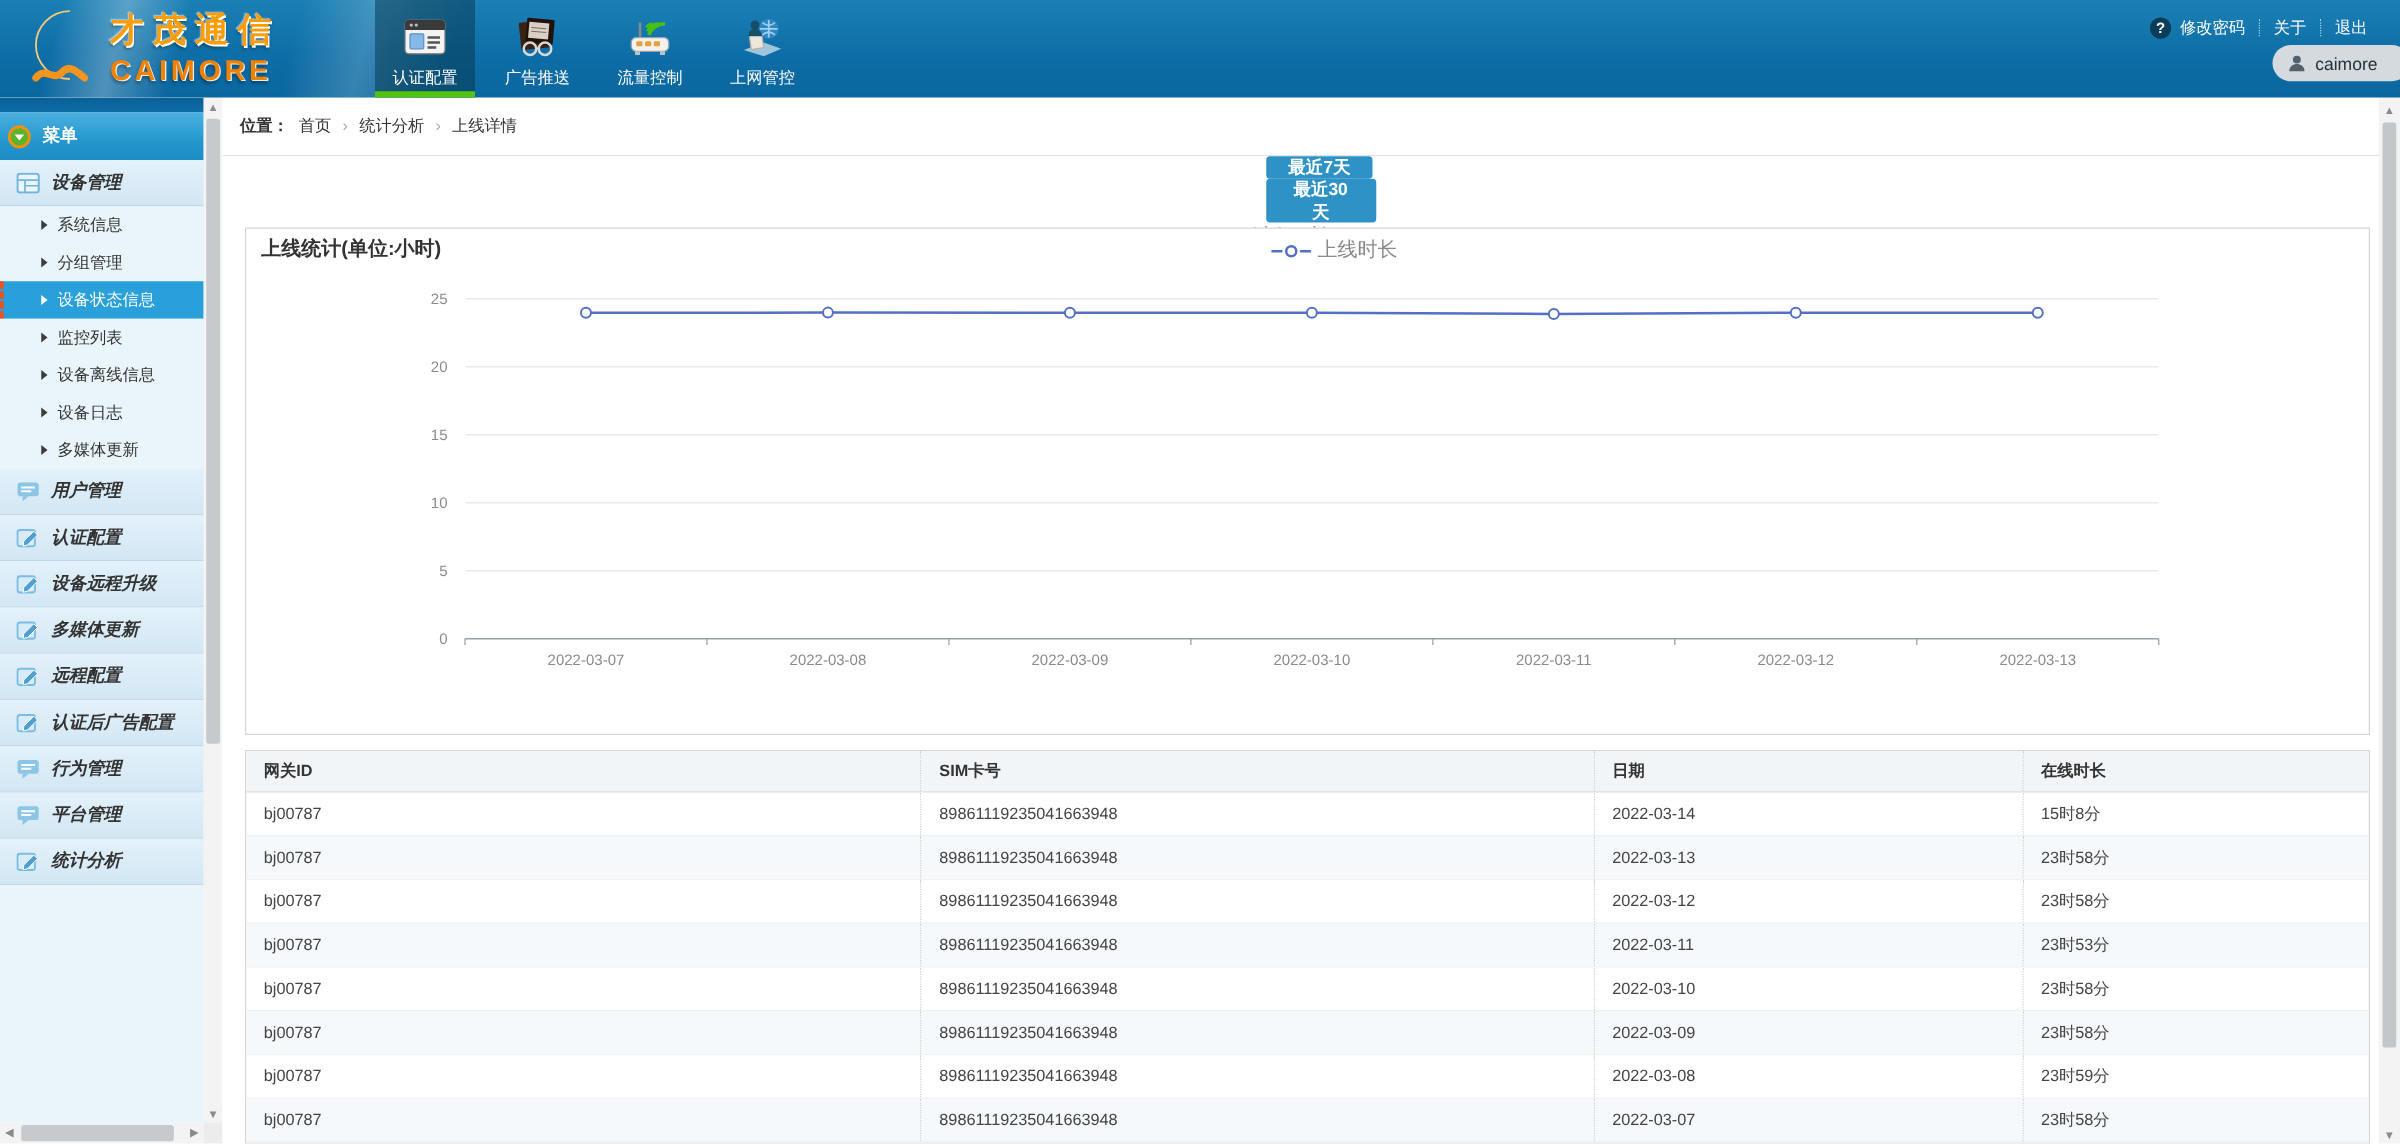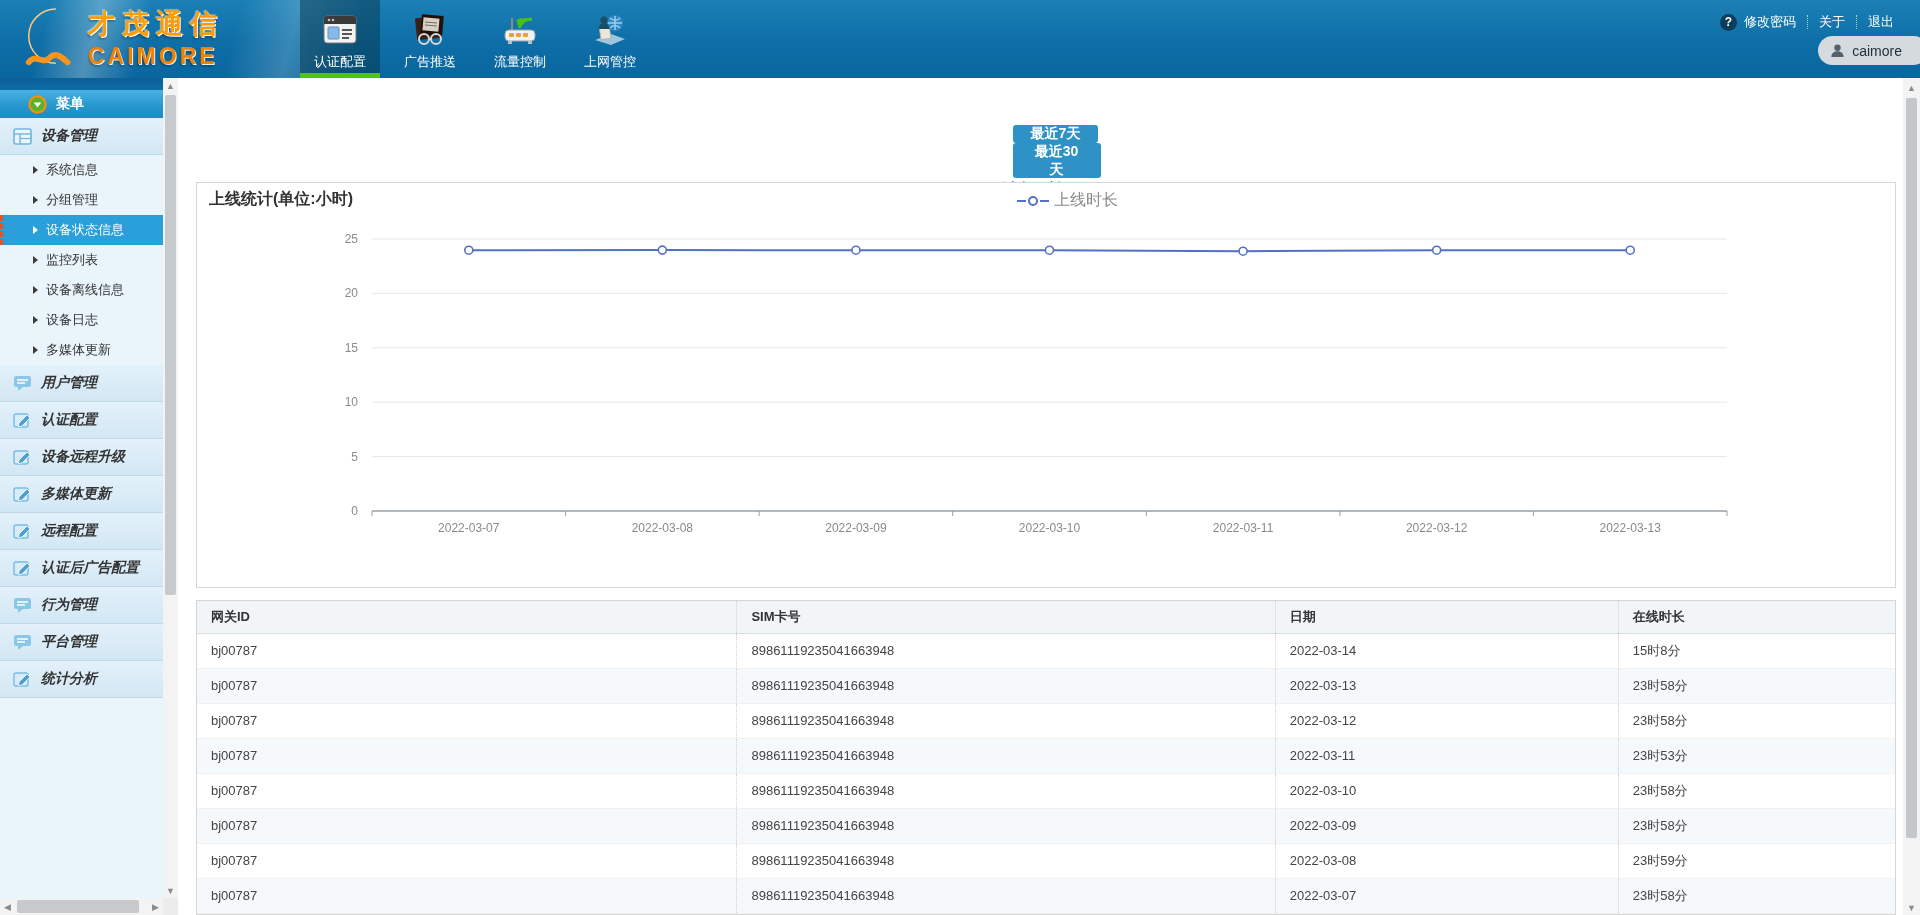--- a/index.html
+++ b/index.html
@@ -32,22 +32,22 @@
   .top-link { color:#fff; font-size:13px; text-decoration:none; cursor:pointer; white-space:nowrap; }
   .tsep { width:0; height:14px; border-left:1px dotted rgba(255,255,255,.65); margin:0 11px; }
   .user-pill { position:absolute; top:36px; right:-8px; height:29px; background:#d4dade; border-radius:15px;
     display:flex; align-items:center; padding:0 26px 0 12px; cursor:pointer; }
   .user-pill svg { width:15px; height:15px; margin-right:7px; }
   .user-pill span { font-size:14px; color:#23323c; }
 
   
   .sidebar { position:absolute; left:0; top:78px; width:163px; height:820px; background:#e9f4fb; overflow:hidden; }
   .side-strip { height:12px; background:linear-gradient(180deg,#0a6097,#0e6da5); }
-  .menu-bar { height:28px; background:linear-gradient(180deg,#4ab1e1 0%,#2496cd 60%,#1f8cc6 100%);
-    display:flex; align-items:center; padding-left:28px; cursor:pointer; }
+  .menu-bar { height:38px; background:linear-gradient(180deg,#4ab1e1 0%,#2496cd 60%,#1f8cc6 100%);
+    display:flex; align-items:center; padding-left:6px; cursor:pointer; }
   .menu-bar svg { width:19px; height:19px; margin-right:9px; }
   .menu-title { color:#fff; font-size:14px; font-weight:bold; }
   .group-item { height:37px; display:flex; align-items:center; padding-left:13px; cursor:pointer;
     background:linear-gradient(180deg,#e3f1fa,#d2e7f4); border-bottom:1px solid #c2d8e6;font-style:italic; }
   .group-item .g-icon { width:19px; height:17px; margin-right:9px; display:inline-flex; }
   .group-item .g-label { font-size:14px; font-weight:bold; color:#333; }
   .sub-item { height:30px; display:flex; align-items:center; padding-left:33px; font-size:13px; color:#333;
     background:#e9f4fb; cursor:pointer; }
   .sub-item .tri { width:0; height:0; border-left:5px solid #3c3c3c; border-top:4px solid transparent;
     border-bottom:4px solid transparent; margin-right:8px; flex:0 0 auto; }
@@ -343,20 +343,24 @@
     <span class="scroll-arrow" style="bottom:0;left:0;">▼</span>
   </div>
   <div class="side-hscroll">
     <span class="scroll-arrow" style="left:0;top:1px;">◀</span>
     <div class="thumb"></div>
     <span class="scroll-arrow" style="right:0;top:1px;">▶</span>
   </div>
   <div class="corner"></div>
 
   <main class="main">
+    <div class="breadcrumb">
+      <span class="crumb-label">位置：</span>
+      <span id="crumbs"><span class="crumb">首页</span><span class="crumb-sep">›</span><span class="crumb">统计分析</span><span class="crumb-sep">›</span><span class="crumb current">上线详情</span></span>
+    </div>
 
     <div class="filter-row">
       <button class="btn-blue btn-7">最近7天</button>
       <button class="btn-blue btn-30">最近30天</button>
       <span class="filter-label">选择时间：</span>
       <input class="date-input" value="2022-3-7" style="">
       <span class="tilde">~</span>
       <input class="date-input" value="2022-3-13" style="">
       <button class="btn-blue btn-query">查询</button>
     </div>

